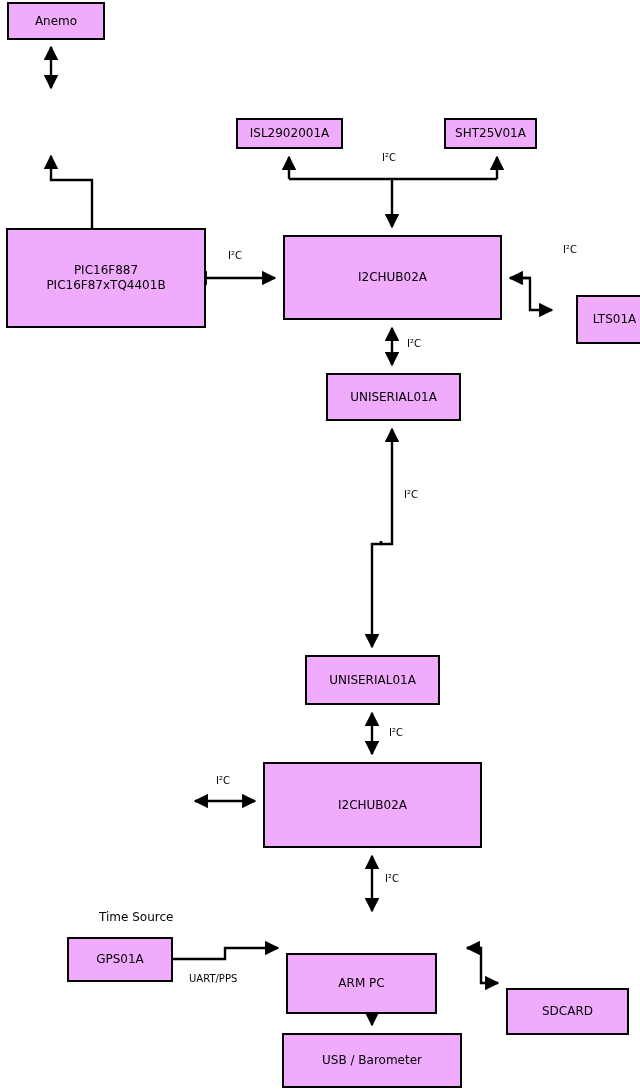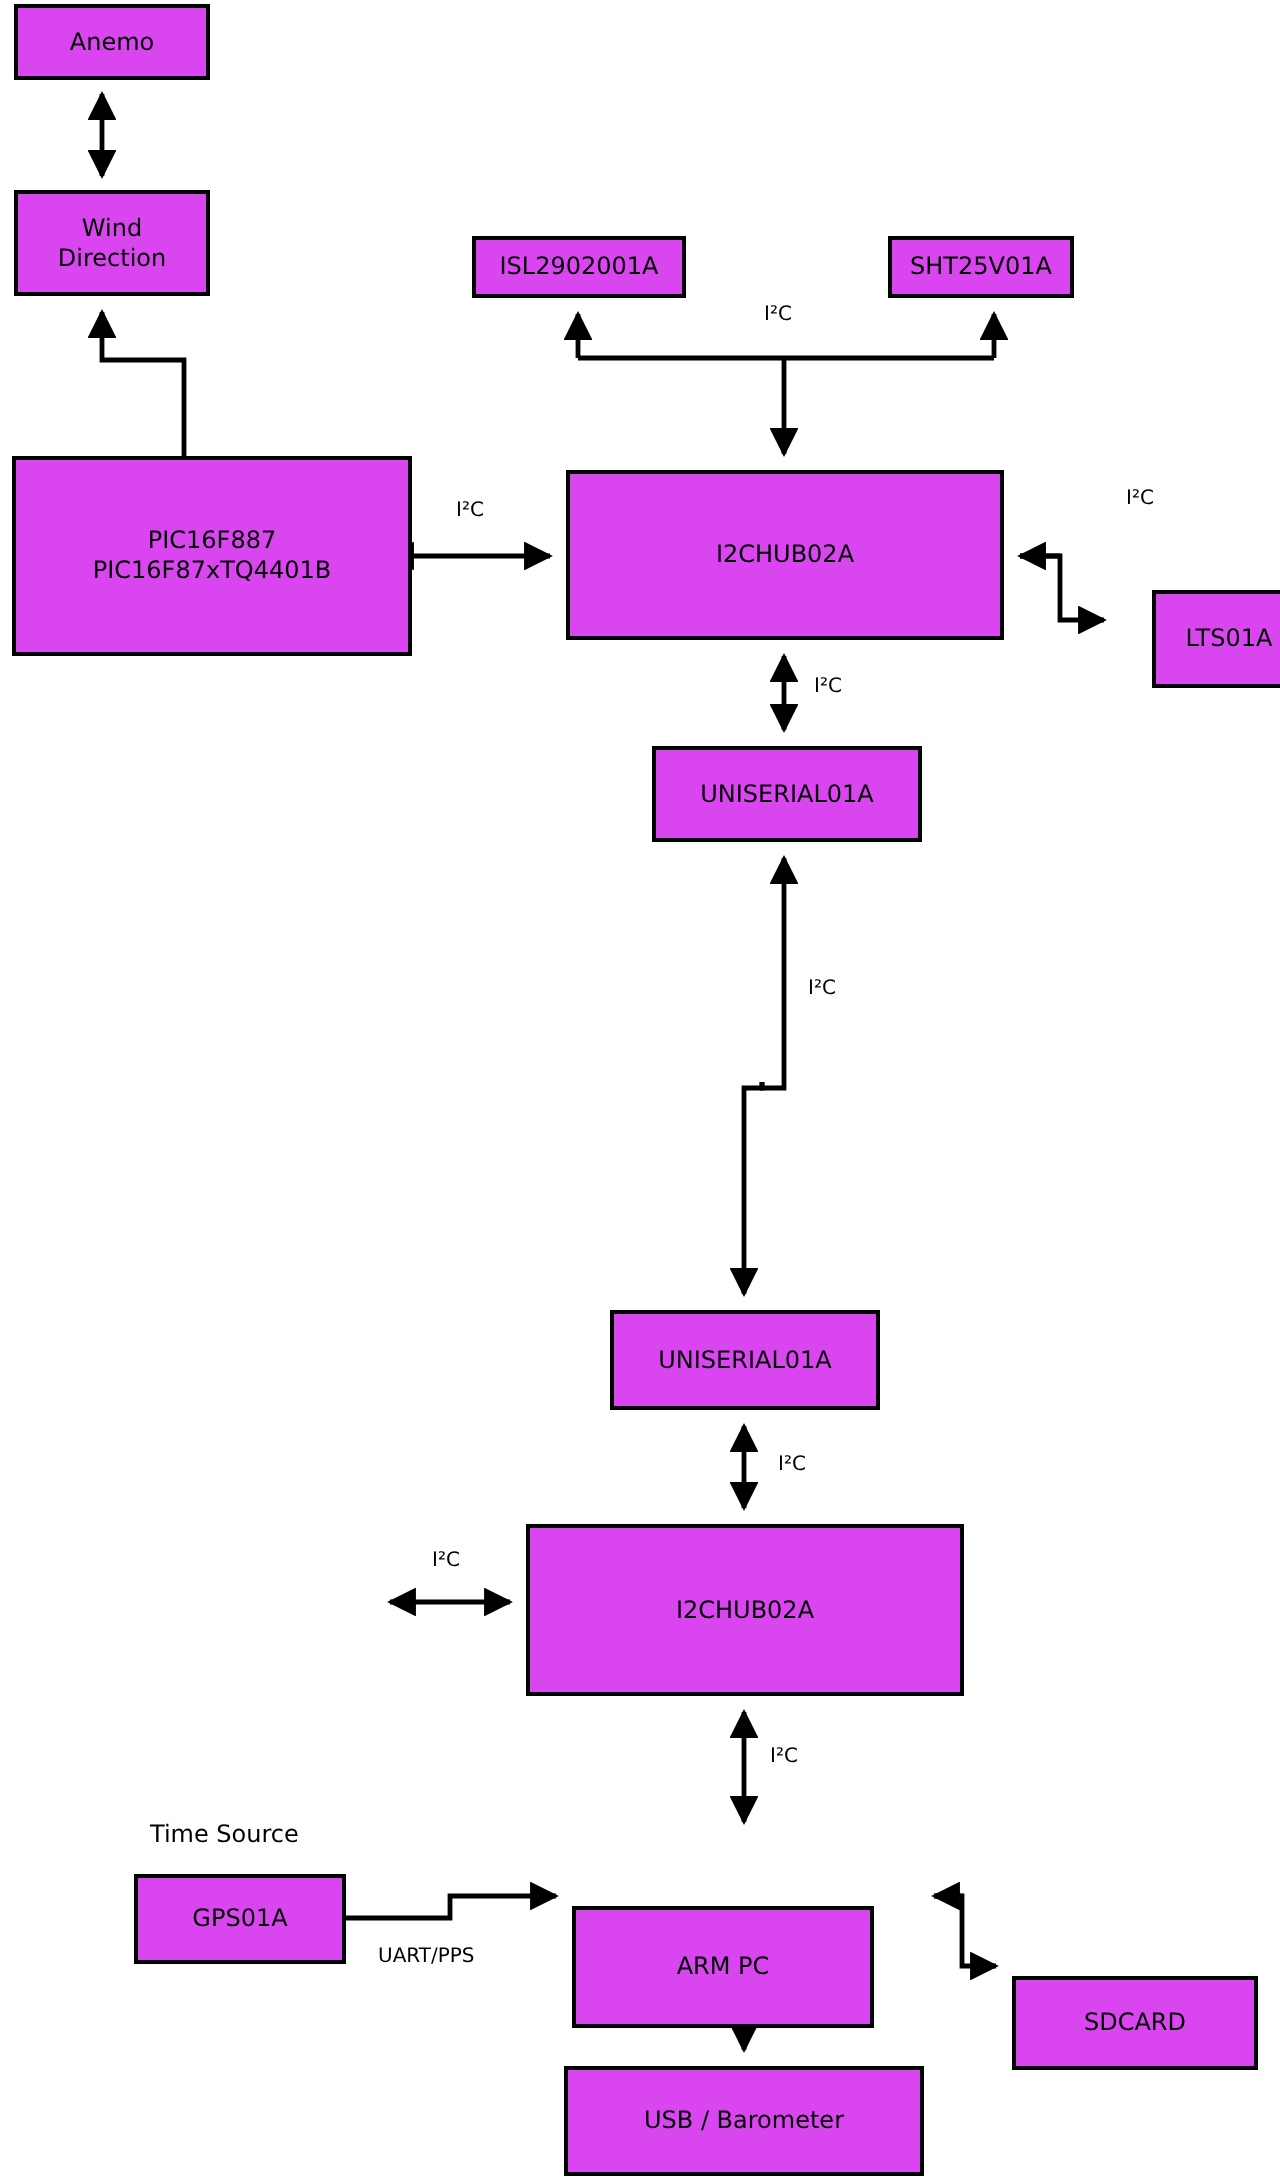--- a/index.html
+++ b/index.html
@@ -21,21 +21,21 @@
     position: absolute;
     left: 0;
     top: 0;
     width: 640px;
     height: 1089px;
   }
   .node {
     position: absolute;
     box-sizing: border-box;
     border: 2px solid #000000;
-    background: #d946ef;
+    background: #f0abfc;
     display: flex;
     align-items: center;
     justify-content: center;
     text-align: center;
     font-size: 12px;
     color: #000000;
     line-height: 1.25;
     z-index: 2;
     white-space: pre-line;
   }
@@ -101,22 +101,20 @@
       <polyline points="467,948 481,948 481,983 498,983" marker-end="url(#arrow)"></polyline>
       <line x1="481" y1="948" x2="467" y2="948" marker-end="url(#arrow)"></line>
 
       <line x1="372" y1="988" x2="372" y2="1025" marker-start="url(#arrow)" marker-end="url(#arrow)"></line>
 
     </g>
   </svg>
 
   <div class="node" style="left:7px;  top:2px;   width:98px;  height:38px;">Anemo</div>
 
-  <div class="node" style="left:7px;  top:95px;  width:98px;  height:53px;">Wind
-Direction</div>
 
   <div class="node" style="left:6px;  top:228px; width:200px; height:100px;">PIC16F887
 PIC16F87xTQ4401B</div>
 
   <div class="node" style="left:236px;top:118px; width:107px; height:31px;">ISL2902001A</div>
 
   <div class="node" style="left:444px;top:118px; width:93px; height:31px;">SHT25V01A</div>
 
   <div class="node" style="left:283px;top:235px; width:219px; height:85px;">I2CHUB02A</div>
 
@@ -148,15 +146,15 @@
   <div class="edge-label" style="left:404px; top:489px;">I²C</div>
 
   <div class="edge-label" style="left:389px; top:727px;">I²C</div>
 
   <div class="edge-label" style="left:216px; top:775px;">I²C</div>
 
   <div class="edge-label" style="left:385px; top:873px;">I²C</div>
 
   <div class="edge-label" style="left:189px; top:973px;">UART/PPS</div>
 
-  <div class="free-label" style="left:75px; top:910px;">Time Source</div>
+  <div class="free-label" style="left:99px; top:910px;">Time Source</div>
 
 </div>
 
 </body></html>

